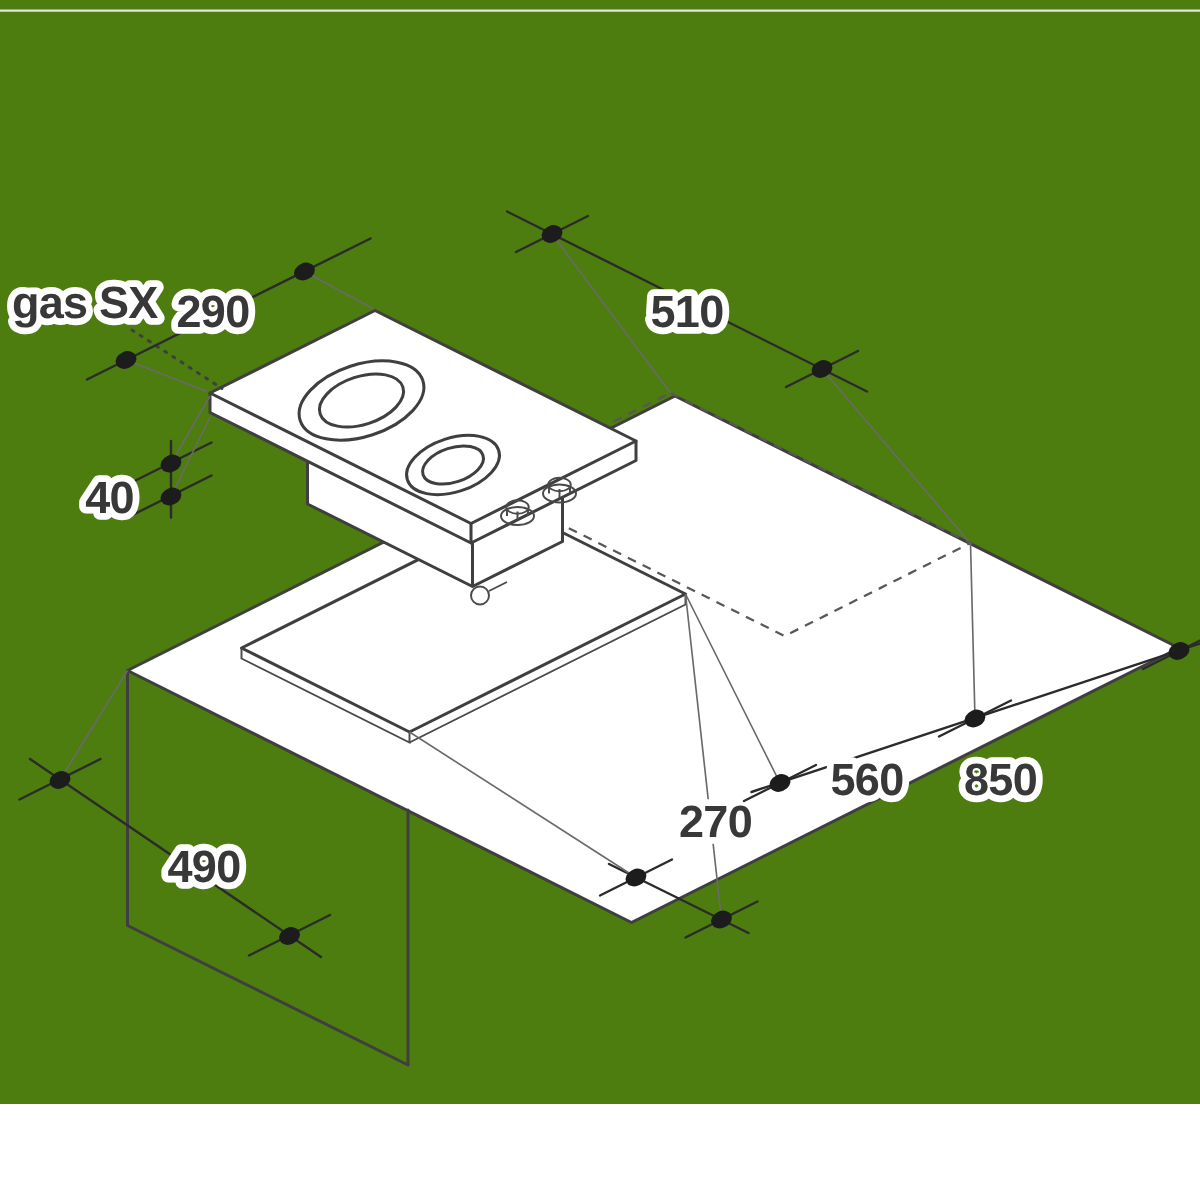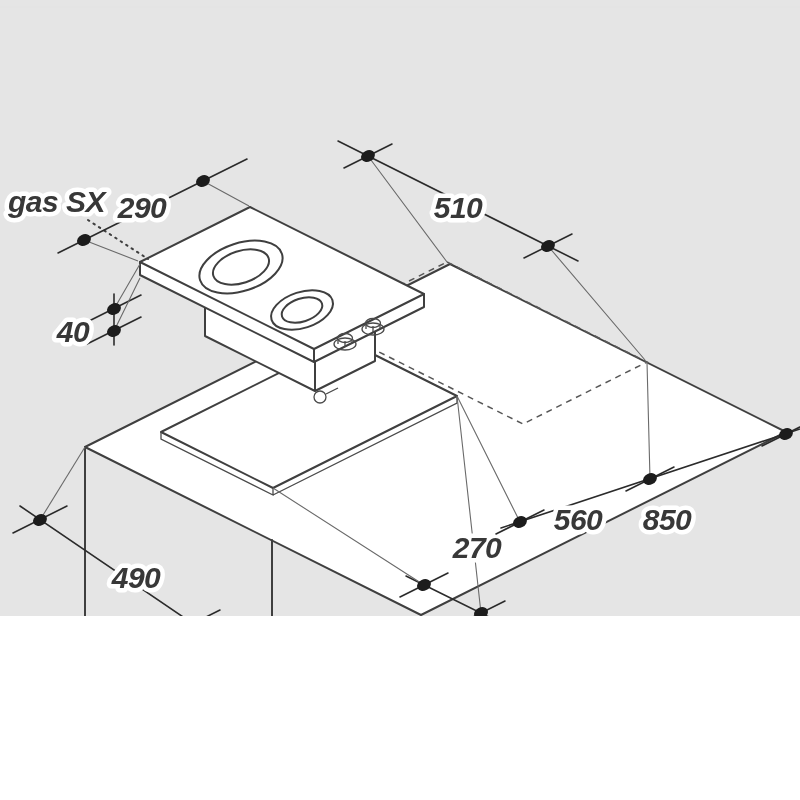--- a/index.html
+++ b/index.html
@@ -4,24 +4,23 @@
 <style>
   html, body {
     margin: 0;
     padding: 0;
     background: #ffffff;
     font-family: "Liberation Sans", sans-serif;
   }
   .stage {
     position: relative;
     width: 800px;
-    height: 616px;
-    background: #e5e5e5;
+    height: 736px;
+    background: #4d7c0f;
     overflow: hidden;
-    font-style: italic;
   }
   svg { display: block; }
 
   .edge      { stroke: #3f3f3f; stroke-width: 2;   fill: none; stroke-linejoin: round; stroke-linecap: round; }
   .edge-thin { stroke: #4a4a4a; stroke-width: 1.3; fill: none; }
   .fill-white{ fill: #ffffff; stroke: none; }
   .dashed    { stroke: #585858; stroke-width: 1.5; fill: none; stroke-dasharray: 6 5; }
   .dotted    { stroke: #3f3f3f; stroke-width: 2;   fill: none; stroke-dasharray: 1.5 5; stroke-linecap: round; }
 
   .dim-line  { stroke: #2b2b2b; stroke-width: 1.6; fill: none; stroke-linecap: round; }

